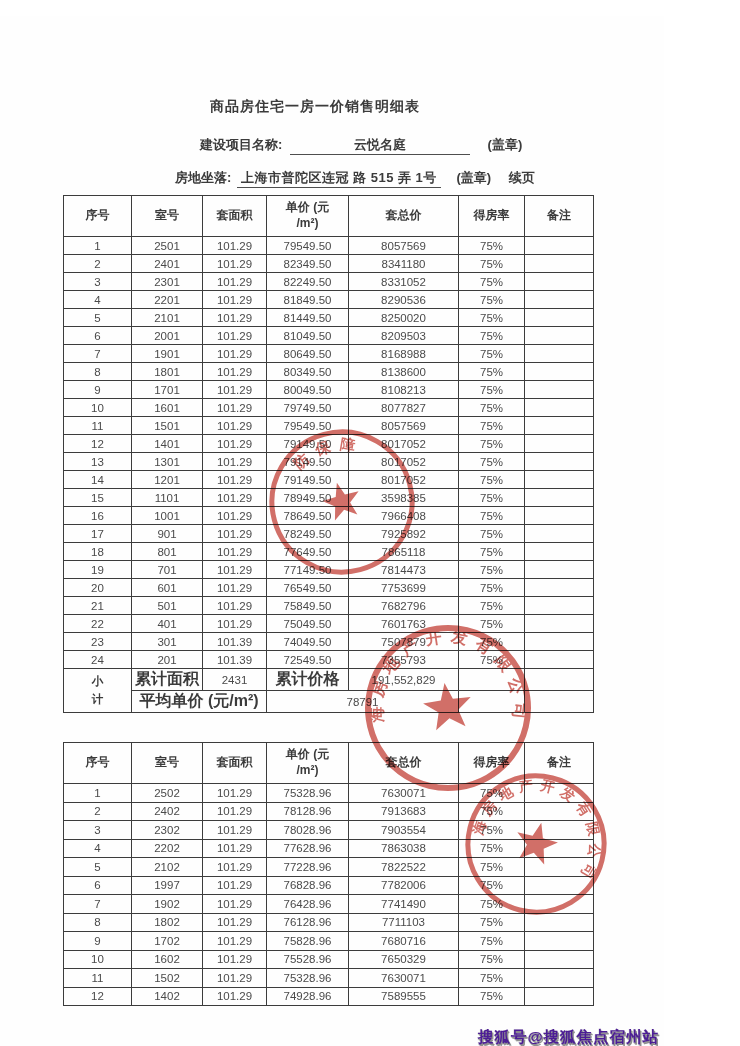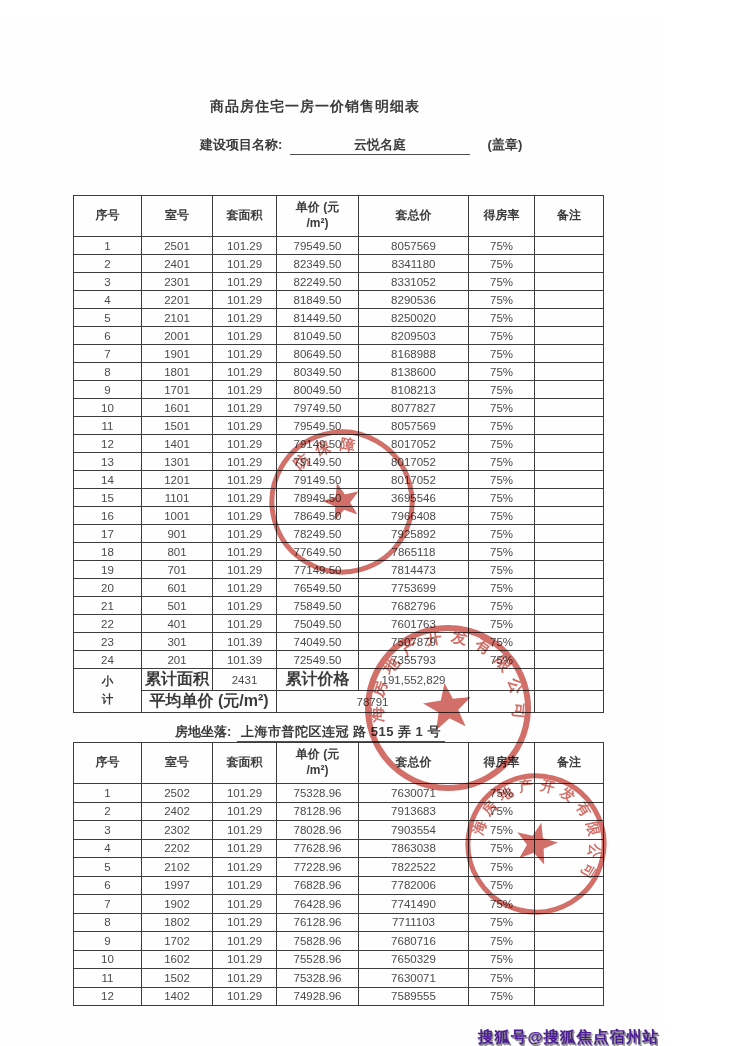--- a/index.html
+++ b/index.html
@@ -19,21 +19,21 @@
     display:inline-block;border-bottom:1.5px solid #4e4e4e;text-align:center;
     min-width:168px;padding:0 6px;margin:0 4px;
   }
   .addr-underline{
     display:inline-block;border-bottom:1.5px solid #4e4e4e;text-align:center;
     padding:0 4px;margin:0 2px;letter-spacing:0.5px;
   }
   .seal-note{margin-left:10px;}
   .cont-note{margin-left:14px;}
   table.price-table{
-    position:absolute;left:73px;width:530px;border-collapse:collapse;table-layout:fixed;
+    position:absolute;left:63px;width:530px;border-collapse:collapse;table-layout:fixed;
     font-size:11.5px;color:#4a4a4a;padding-left:34px;
   }
   .t1{top:179px;}
   .t2{top:726px;}
   .price-table th,.price-table td{
     border:1.2px solid #3c3c3c;text-align:center;vertical-align:middle;
     padding:0;overflow:hidden;
   }
   .price-table thead th{
     height:40px;font-size:12px;font-weight:bold;color:#3b3b3b;white-space:pre-line;line-height:1.3;
@@ -58,20 +58,26 @@
 <div class="page">
 
   <div class="doc-title">商品房住宅一房一价销售明细表</div>
 
   <div class="form-line line-project">
     <span>建设项目名称:</span>
     <span class="blank-underline">云悦名庭</span>
     <span class="seal-note">(盖章)</span>
   </div>
 
+  <div class="form-line line-loc1">
+    <span>房地坐落:</span>
+    <span class="addr-underline">上海市普陀区连冠 路 515 弄 1号</span>
+    <span class="seal-note">(盖章)</span>
+    <span class="cont-note">续页</span>
+  </div>
 
   <table class="price-table t1">
     <colgroup>
       <col style="width:68px">
         <col style="width:71px">
         <col style="width:64px">
       <col style="width:82px">
         <col style="width:110px">
         <col style="width:66px">
         <col style="width:69px">
@@ -213,21 +219,21 @@
           <td>79149.50</td>
           <td>8017052</td>
           <td>75%</td>
           <td></td>
         </tr>
         <tr>
           <td>15</td>
           <td>1101</td>
           <td>101.29</td>
           <td>78949.50</td>
-          <td>3695546</td>
+          <td>3598385</td>
           <td>75%</td>
           <td></td>
         </tr>
         <tr>
           <td>16</td>
           <td>1001</td>
           <td>101.29</td>
           <td>78649.50</td>
           <td>7966408</td>
           <td>75%</td>
@@ -319,24 +325,20 @@
       </tr>
       <tr>
         <td colspan="2" class="sum-label">平均单价 (元/m²)</td>
         <td colspan="2">78791</td>
         <td></td>
         <td></td>
       </tr>
     </tfoot>
   </table>
 
-  <div class="form-line line-loc2">
-    <span>房地坐落:</span>
-    <span class="addr-underline">上海市普陀区连冠 路 515 弄 1 号</span>
-  </div>
 
   <table class="price-table t2">
     <colgroup>
       <col style="width:68px">
         <col style="width:71px">
         <col style="width:64px">
       <col style="width:82px">
         <col style="width:110px">
         <col style="width:66px">
         <col style="width:69px">

